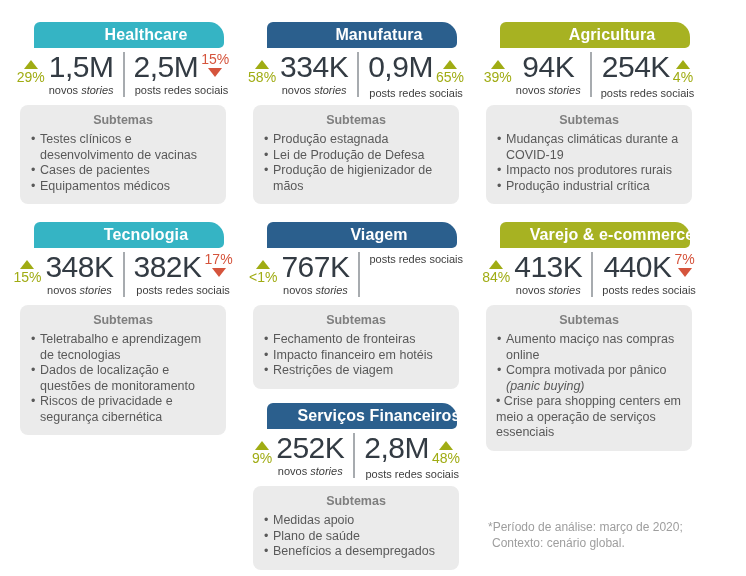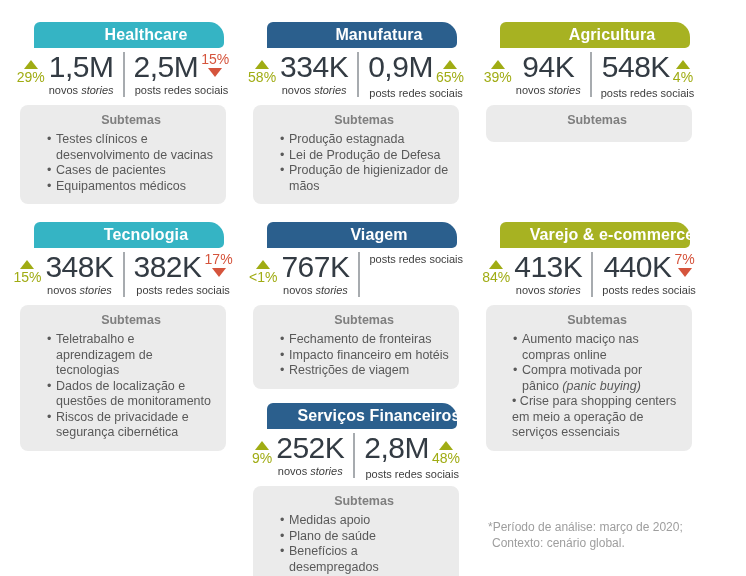--- a/index.html
+++ b/index.html
@@ -67,21 +67,21 @@
     border-left:7px solid transparent;border-right:7px solid transparent;
     border-top:9px solid var(--down);
   }
   .divider{
     width:2px;height:45px;background:var(--divider);
     margin:1px 9px 0 9px;flex-shrink:0;
   }
 
   .subbox{
     margin-top:5px;background:var(--box-bg);border-radius:8px;
-    padding:7px 10px 10px 26px;
+    padding:7px 10px 10px 10px;
   }
   .subtitle{
     text-align:center;font-weight:bold;font-size:12.5px;
     color:var(--box-title);margin:1px 0 5px 0;
   }
   .sublist{
     margin:0;padding:0;list-style:none;
     font-size:12.5px;line-height:15.5px;color:var(--box-text);
   }
   .sublist li{position:relative;padding-left:10px;}
@@ -186,31 +186,36 @@
             <span class="pct">39%</span>
           </div>
         <div class="num-block">
           <span class="num">94K</span>
           <span class="cap">novos <i>stories</i></span>
         </div>
       </div>
       <div class="divider"></div>
       <div class="stat stat-right">
         <div class="top">
-          <span class="num">548K</span>
+          <span class="num">254K</span>
           <div class="pct-col up">
               <span class="arrow up"></span>
               <span class="pct">4%</span>
             </div>
         </div>
         <span class="cap">posts redes sociais</span>
       </div>
     </div>
     <div class="subbox">
       <div class="subtitle">Subtemas</div>
+      <ul class="sublist">
+          <li>Mudanças climáticas durante a COVID-19</li>
+          <li>Impacto nos produtores rurais</li>
+          <li>Produção industrial crítica</li>
+        </ul>
     </div>
   </section>
     <section class="card card-tecnologia theme-teal">
     <header class="card-header">
       <span class="card-title">Tecnologia</span>
     </header>
     <div class="stats">
       <div class="stat stat-left">
         <div class="pct-col up">
             <span class="arrow up"></span>

